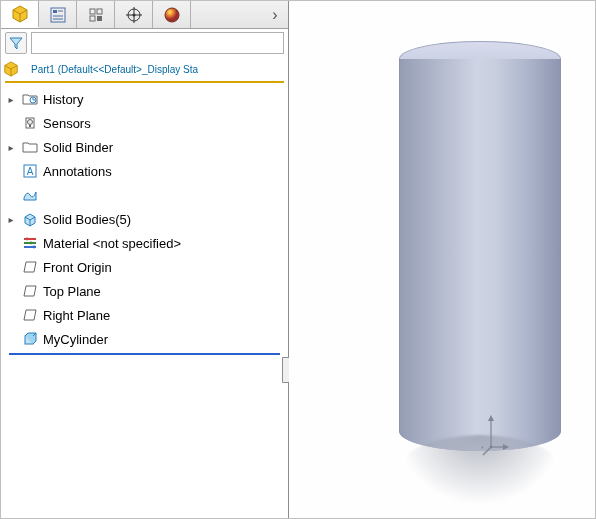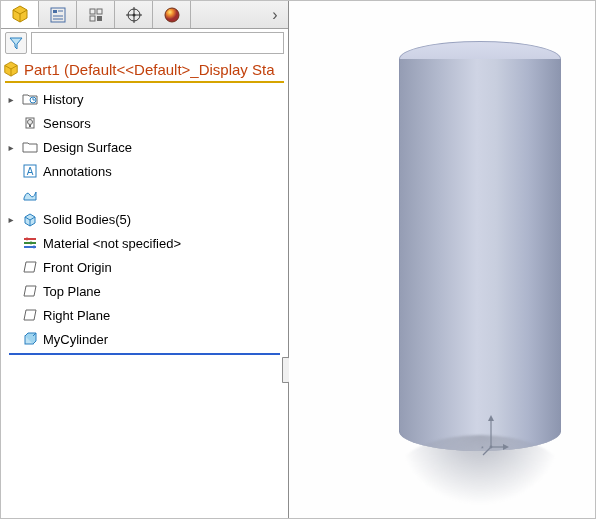--- a/index.html
+++ b/index.html
@@ -10,21 +10,21 @@
   .panel { width: 288px; height: 100%; background: #fff; border-right: 1px solid #8c8c8c; position: relative; display: flex; flex-direction: column; }
   .tabs { height: 28px; display: flex; border-bottom: 1px solid #a0a0a0; background: linear-gradient(#f2f2f2,#e5e5e5); }
   .tab { width: 38px; height: 100%; display: flex; align-items: center; justify-content: center; border-right: 1px solid #b0b0b0; }
   .tab.active { background: #fff; border-bottom: 2px solid #fff; margin-bottom: -1px; }
   .tabs .spacer { flex: 1; }
   .tabs .chevron { width: 26px; display:flex; align-items:center; justify-content:center; color:#555; }
   .filterbar { height: 28px; display: flex; align-items: center; padding: 2px 4px; }
   .filterbar .funnel { width: 22px; height: 22px; display:flex; align-items:center; justify-content:center; border:1px solid #b0b0b0; background:#f5f5f5; border-radius:2px; }
   .filterbar .blank { flex: 1; margin-left: 4px; height: 22px; border:1px solid #b0b0b0; background:#fff; }
 
-  .root-row { display:flex; align-items:center; gap:5px; height:24px; padding:0 4px 0 2px; font-size:15px; color:#c2410c; white-space:nowrap; overflow:hidden; }
+  .root-row { display:flex; align-items:center; gap:12px; height:24px; padding:0 4px 0 2px; font-size:10px; color:#0369a1; white-space:nowrap; overflow:hidden; }
   .root-underline { height:2px; background:#d6a400; margin:0 4px 2px 4px; }
 
   .tree { flex:1; padding:2px 4px 6px 4px; font-size:13px; color:#000; }
   .tree-row { display:flex; align-items:center; height:24px; gap:4px; white-space:nowrap; }
   .tree-row .caret { width:12px; text-align:center; color:#555; font-size:10px; }
   .tree-row .caret.empty { visibility:hidden; }
   .tree-row .icon { width:18px; height:18px; display:flex; align-items:center; justify-content:center; flex-shrink:0; }
   .tree-end { height:2px; background:#2a5fcf; margin:2px 4px 0 4px; }
 
   
@@ -157,21 +157,21 @@
         <span>Sensors</span>
       </div>
 
       <div class="tree-row">
         <span class="caret">▸</span>
         <span class="icon">
           <svg width="16" height="16" viewBox="0 0 16 16">
               <path d="M1 4 L6 4 L7 5 L15 5 L15 13 L1 13 Z" fill="#fff" stroke="#666"></path>
             </svg>
         </span>
-        <span>Design Surface</span>
+        <span>Solid Binder</span>
       </div>
 
       <div class="tree-row">
         <span class="caret empty"></span>
         <span class="icon">
           <svg width="16" height="16" viewBox="0 0 16 16">
               <rect x="2" y="2" width="12" height="12" fill="#fff" stroke="#2a7fbf"></rect>
               <text x="8" y="12" font-size="10" text-anchor="middle" fill="#2a7fbf" font-family="serif">A</text>
             </svg>
         </span>

